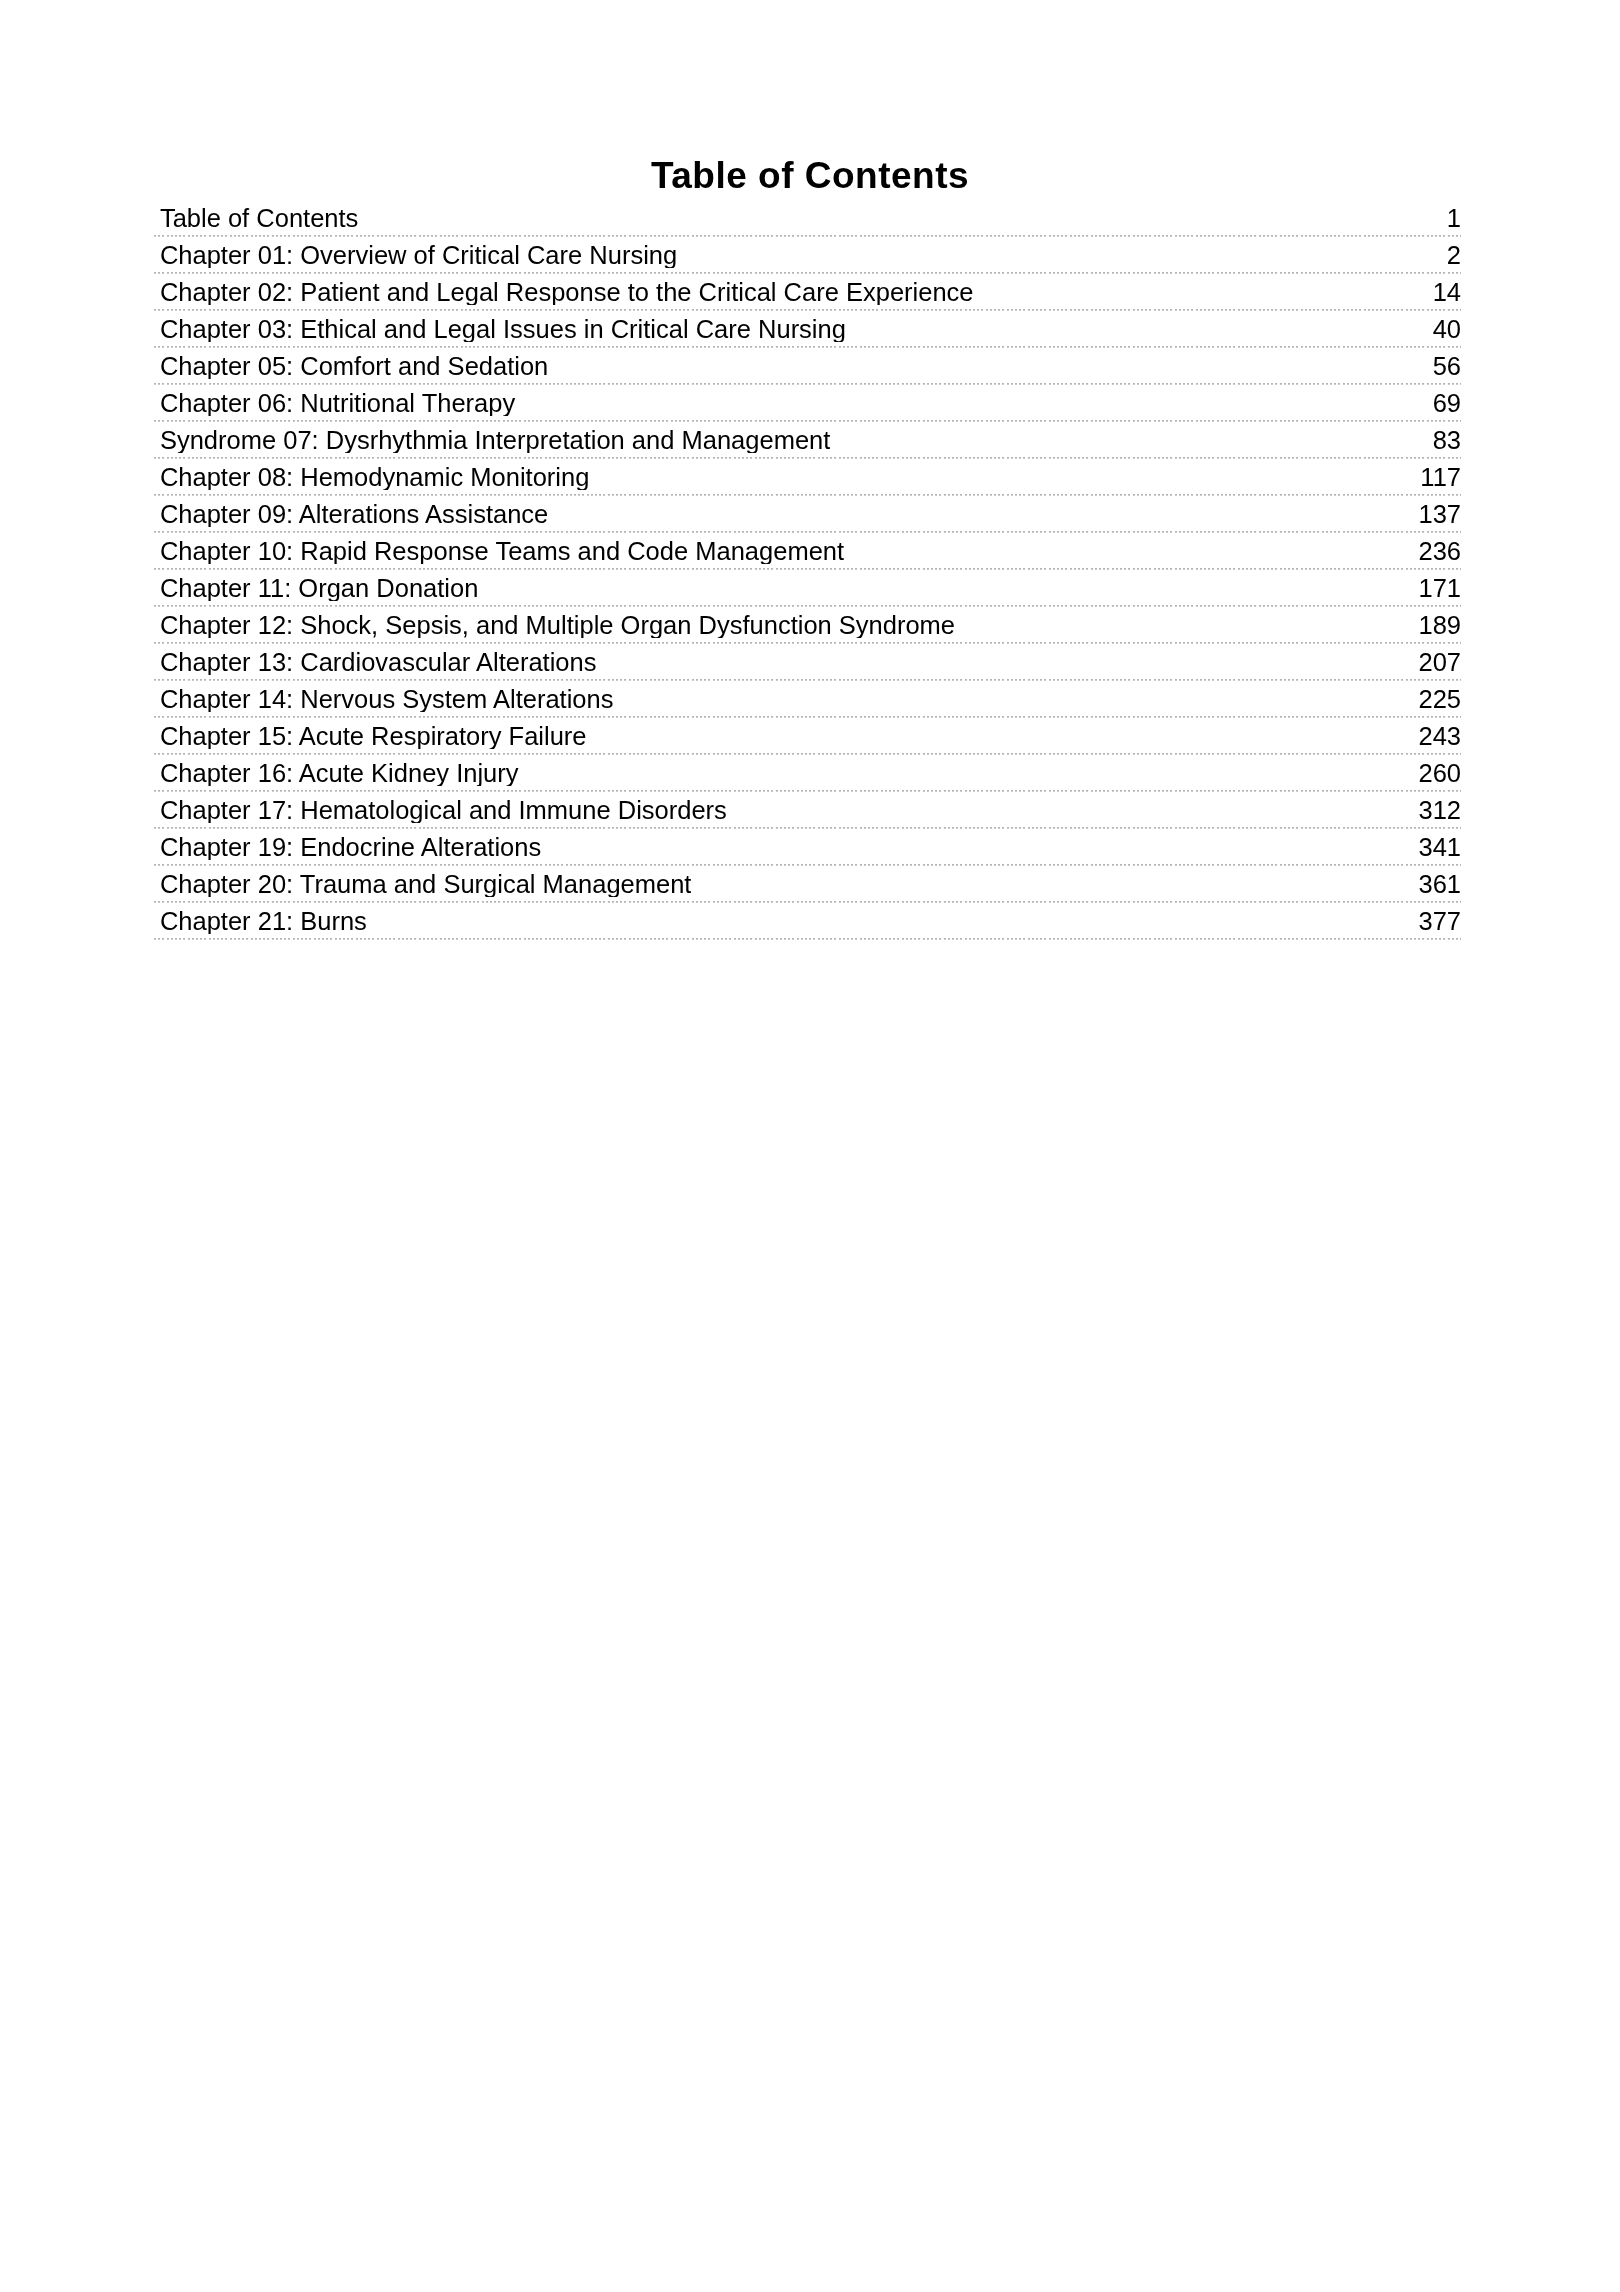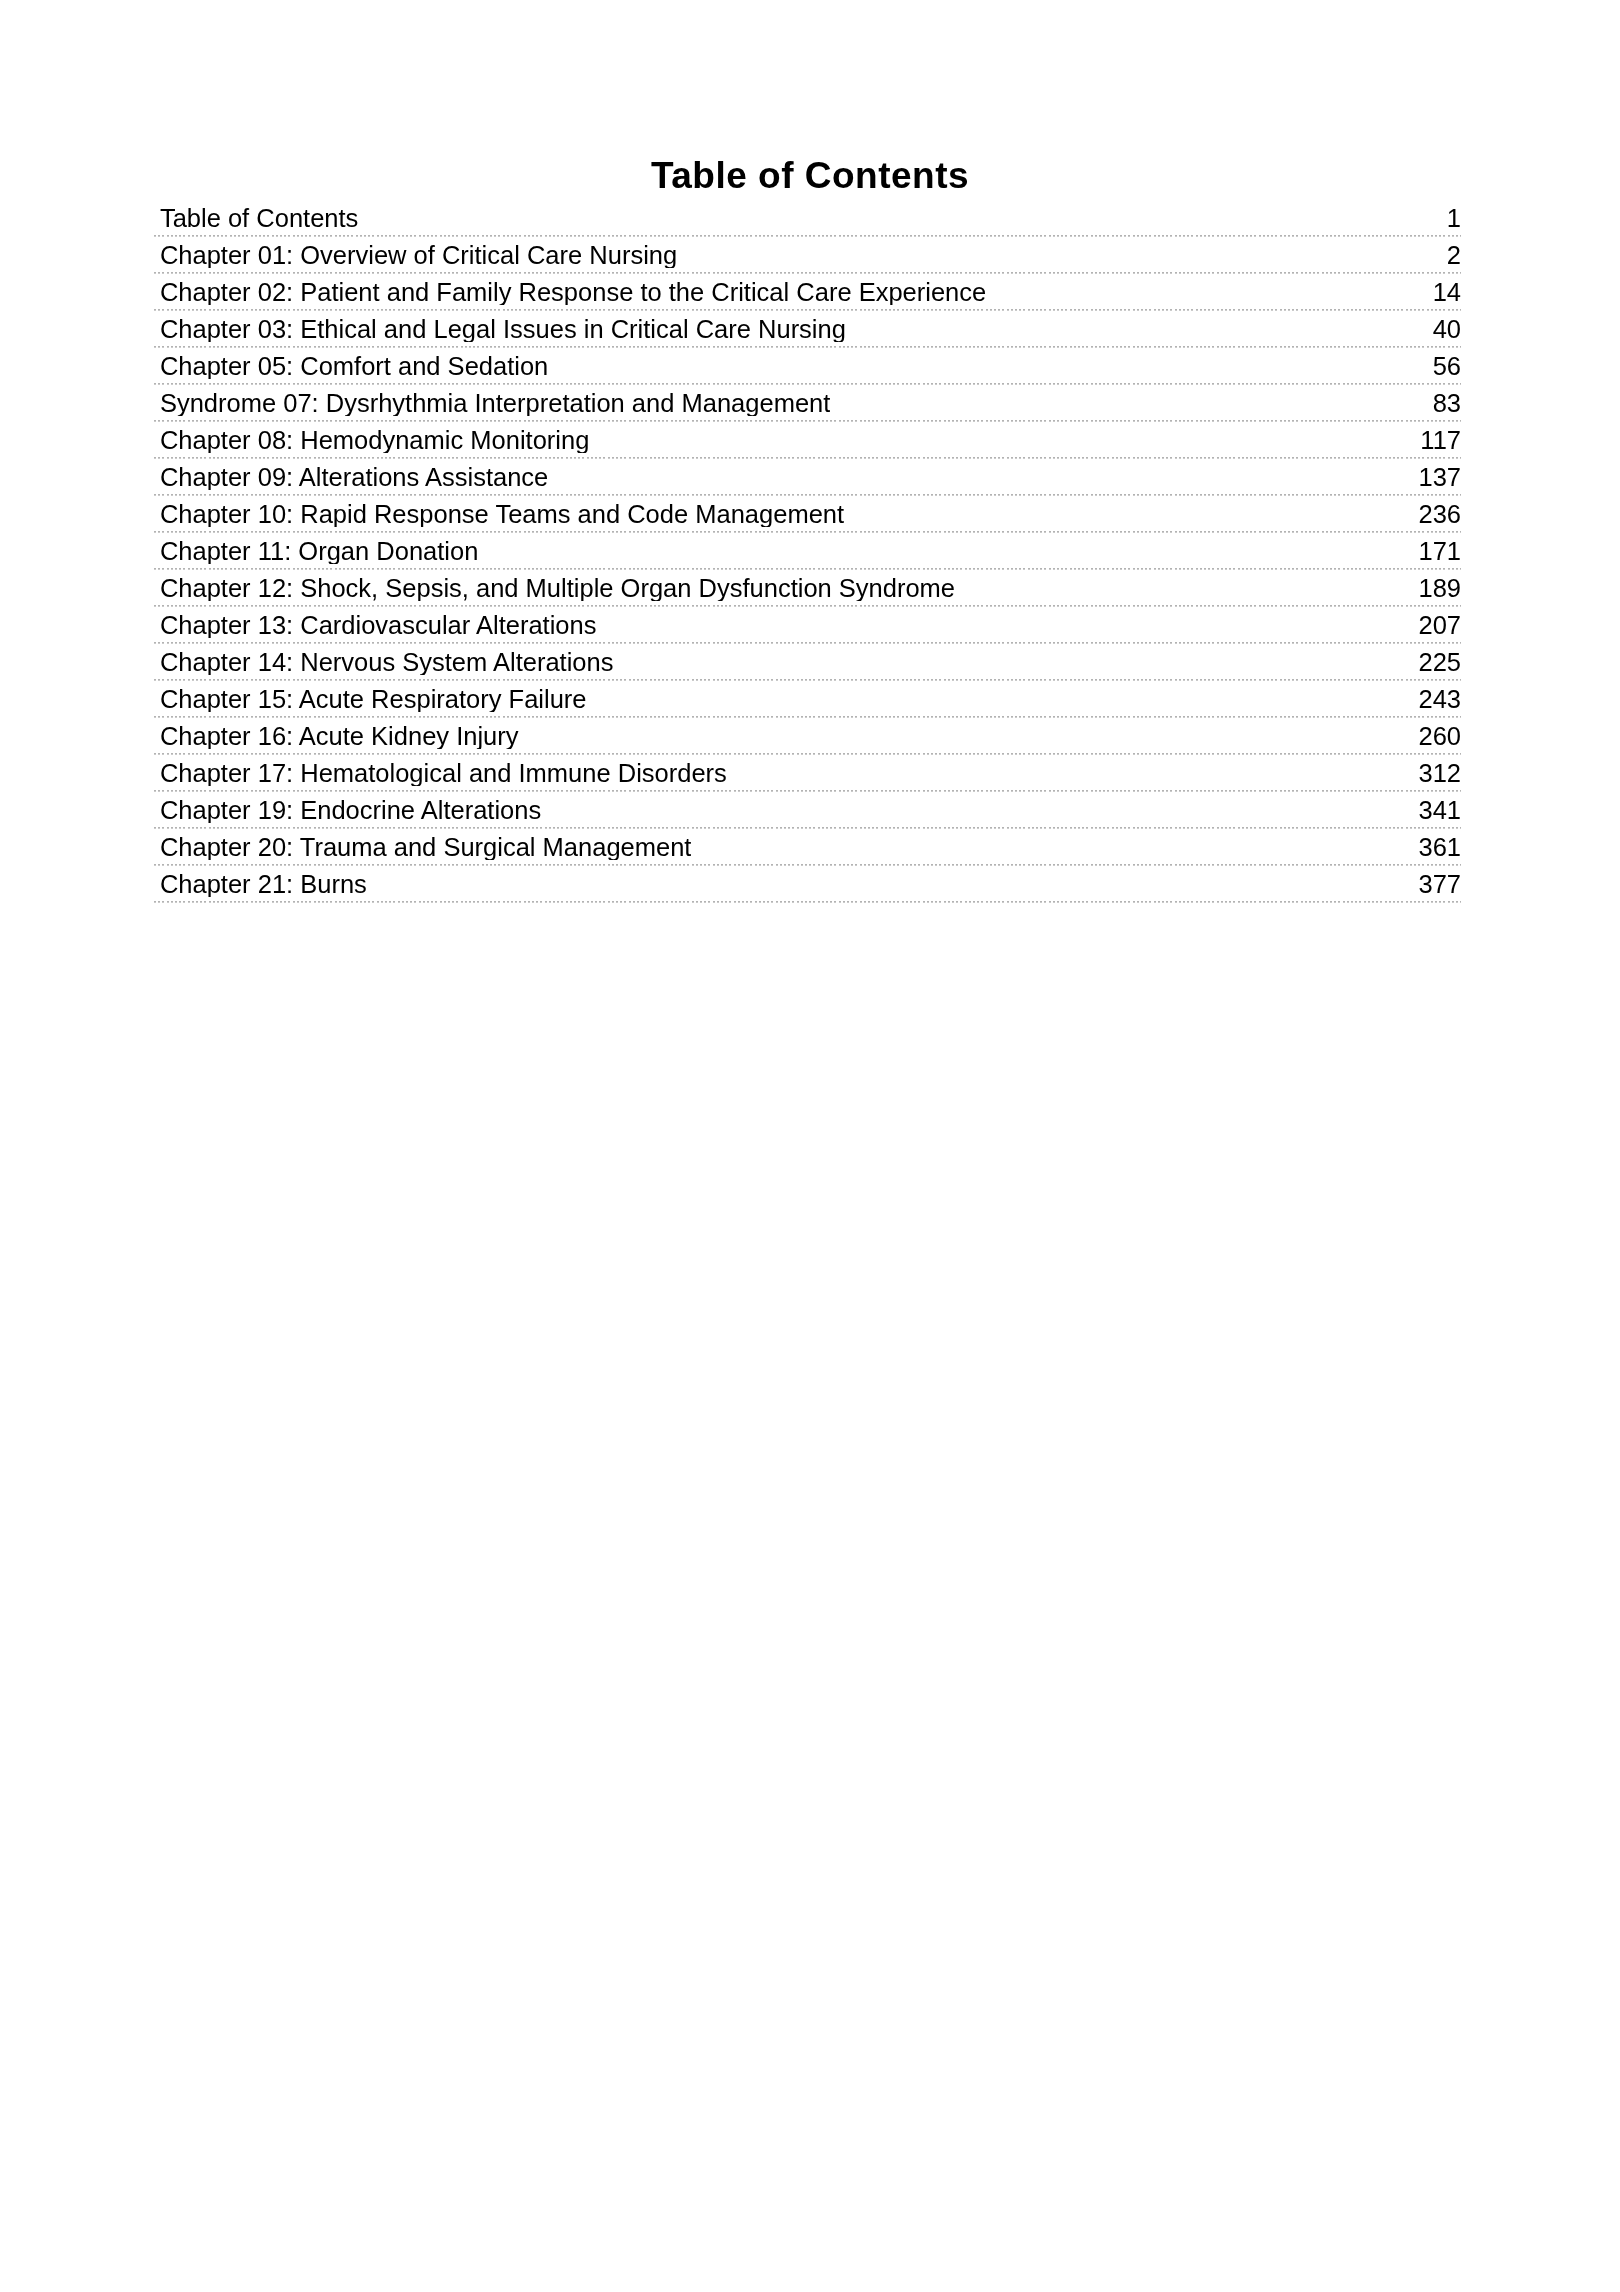--- a/index.html
+++ b/index.html
@@ -74,35 +74,39 @@
     <span class="toc-label">Table of Contents</span>
     <span class="toc-page">1</span>
   </div>
 
   <div class="toc-row">
     <span class="toc-label">Chapter 01: Overview of Critical Care Nursing</span>
     <span class="toc-page">2</span>
   </div>
 
   <div class="toc-row">
-    <span class="toc-label">Chapter 02: Patient and Family Response to the Critical Care Experience</span>
+    <span class="toc-label">Chapter 02: Patient and Legal Response to the Critical Care Experience</span>
     <span class="toc-page">14</span>
   </div>
 
   <div class="toc-row">
     <span class="toc-label">Chapter 03: Ethical and Legal Issues in Critical Care Nursing</span>
     <span class="toc-page">40</span>
   </div>
 
 
   <div class="toc-row">
     <span class="toc-label">Chapter 05: Comfort and Sedation</span>
     <span class="toc-page">56</span>
   </div>
 
+  <div class="toc-row">
+    <span class="toc-label">Chapter 06: Nutritional Therapy</span>
+    <span class="toc-page">69</span>
+  </div>
 
   <div class="toc-row">
     <span class="toc-label">Syndrome 07: Dysrhythmia Interpretation and Management</span>
     <span class="toc-page">83</span>
   </div>
 
   <div class="toc-row">
     <span class="toc-label">Chapter 08: Hemodynamic Monitoring</span>
     <span class="toc-page">117</span>
   </div>

